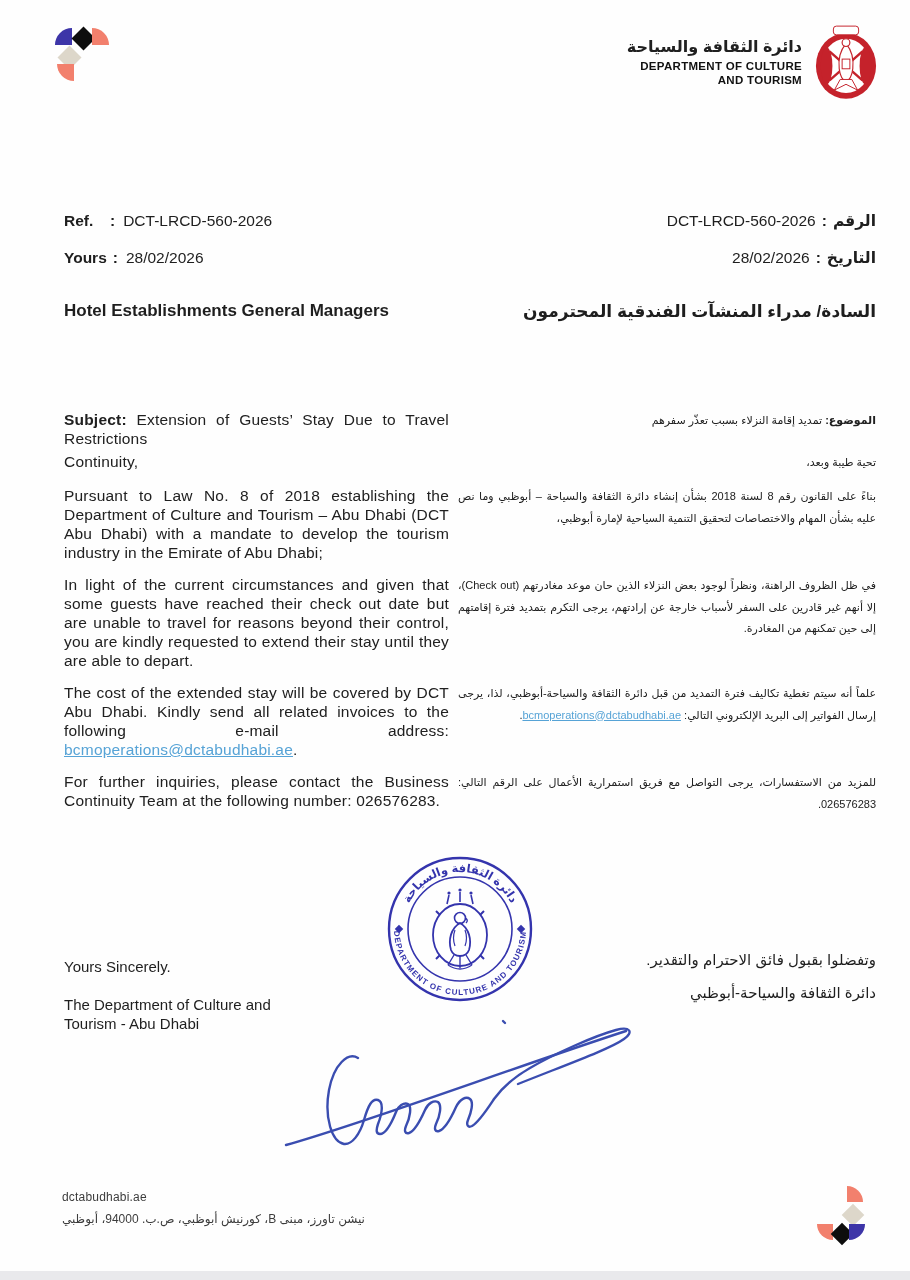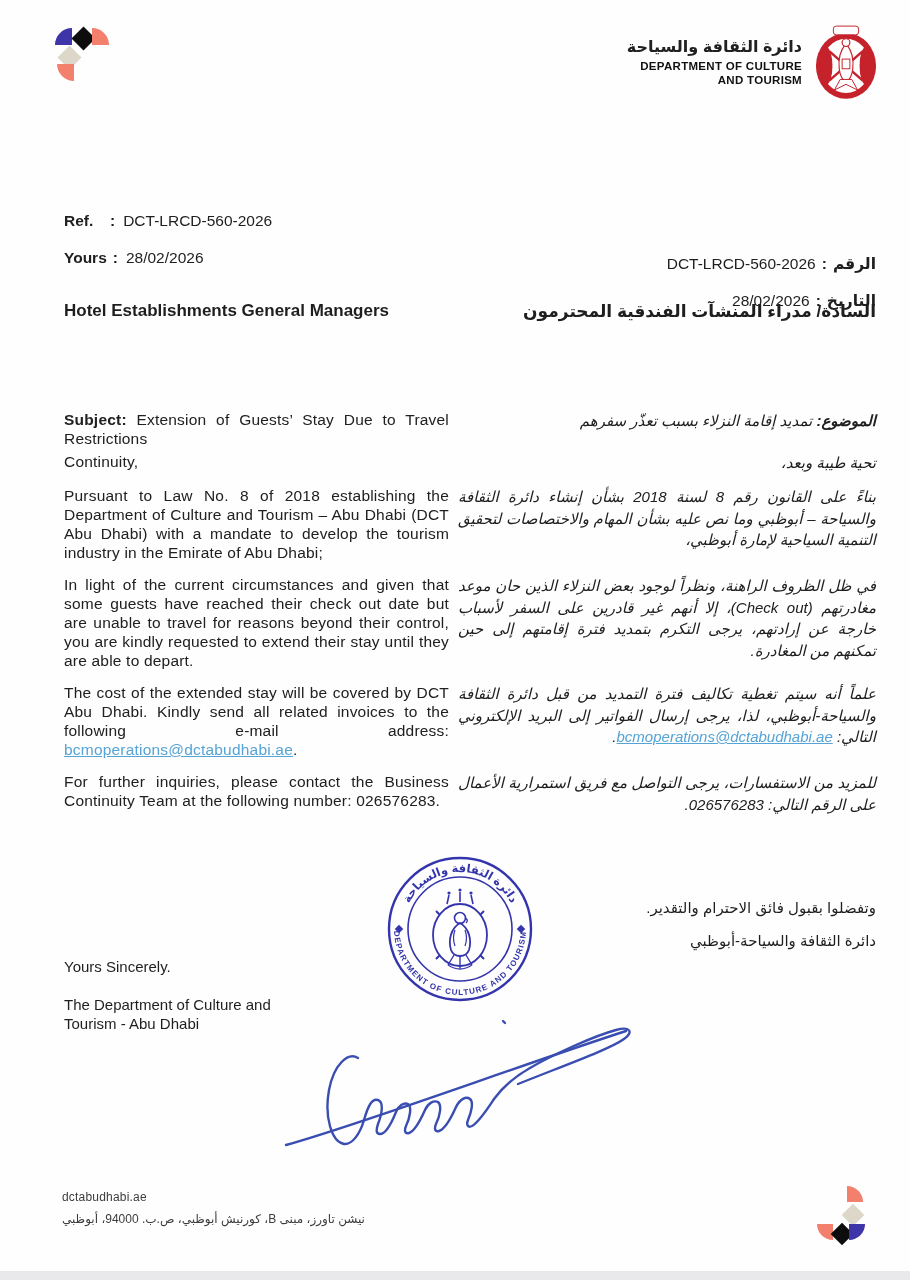--- a/index.html
+++ b/index.html
@@ -17,36 +17,36 @@
   .dia-beige{left:6px;top:22px;width:12px;height:12px;background:#ddd7ca;transform:rotate(45deg);}
   .q-coral-bl{left:2px;top:37px;background:#f2806d;border-radius:0 0 0 100%;}
   .hdr-right{position:absolute;right:32px;top:24px;display:flex;align-items:center;gap:12px;}
   .org-titles{text-align:right;}
   .org-ar{font-size:16px;font-weight:bold;color:#202020;margin-bottom:4px;}
   .org-en{font-size:11.5px;font-weight:bold;letter-spacing:.3px;line-height:13.5px;color:#111;}
   
   .meta-row{position:absolute;left:64px;right:34px;display:flex;justify-content:space-between;font-size:15.5px;}
   .meta-left .lbl{font-weight:bold;display:inline-block;min-width:40px;}
   .meta-left .sep{margin:0 8px 0 6px;font-weight:bold;}
-  .meta-right{direction:rtl;margin-top:43px;}
+  .meta-right{direction:rtl;}
   .meta-right .lbl{font-weight:bold;}
   .meta-right .sep{margin:0 6px;font-weight:bold;}
   .addressee-row{position:absolute;left:64px;right:34px;display:flex;justify-content:space-between;font-size:17px;font-weight:bold;}
   .addressee-row .ar{direction:rtl;}
   
   .row{position:absolute;left:64px;right:34px;display:flex;justify-content:space-between;}
   .col-en{width:385px;font-size:15.5px;line-height:19px;text-align:justify;letter-spacing:.2px;color:#202020;}
-  .col-ar{width:418px;direction:rtl;font-size:15px;line-height:21.5px;text-align:justify;color:#202020;font-style:italic;}
+  .col-ar{width:418px;direction:rtl;font-size:11px;line-height:21.5px;text-align:justify;color:#202020;}
   .b{font-weight:bold;}
   a.email-link{color:#56a3d6;text-decoration:underline;cursor:pointer;}
   
   .seal{position:absolute;left:385px;top:851px;width:150px;height:156px;}
   .closing-en{position:absolute;left:64px;top:957px;width:235px;font-size:15px;line-height:19px;}
   .closing-en .sin{margin-bottom:19px;}
-  .closing-ar{position:absolute;right:34px;top:897px;width:235px;direction:rtl;text-align:right;font-size:15px;line-height:21px;}
+  .closing-ar{position:absolute;right:34px;top:949px;width:235px;direction:rtl;text-align:right;font-size:15px;line-height:21px;}
   .closing-ar .org2{margin-top:12px;}
   .signature{position:absolute;left:272px;top:1002px;}
   
   .footer-left{position:absolute;left:62px;top:1186px;font-size:12px;color:#3c3c3c;line-height:22px;}
   .footer-site{letter-spacing:.2px;}
   .footer-ar{direction:rtl;text-align:left;unicode-bidi:plaintext;}
   .footer-en .tel-lbl,.footer-en .em-lbl{color:#ec8177;margin:0 3px 0 10px;}
   .footer-logo{position:absolute;right:45px;top:1184px;width:48px;height:60px;}
   .footer-logo .sq{position:absolute;width:16px;height:16px;}
   .f-coral-tr{left:30px;top:2px;background:#f2806d;border-radius:0 100% 0 0;}

